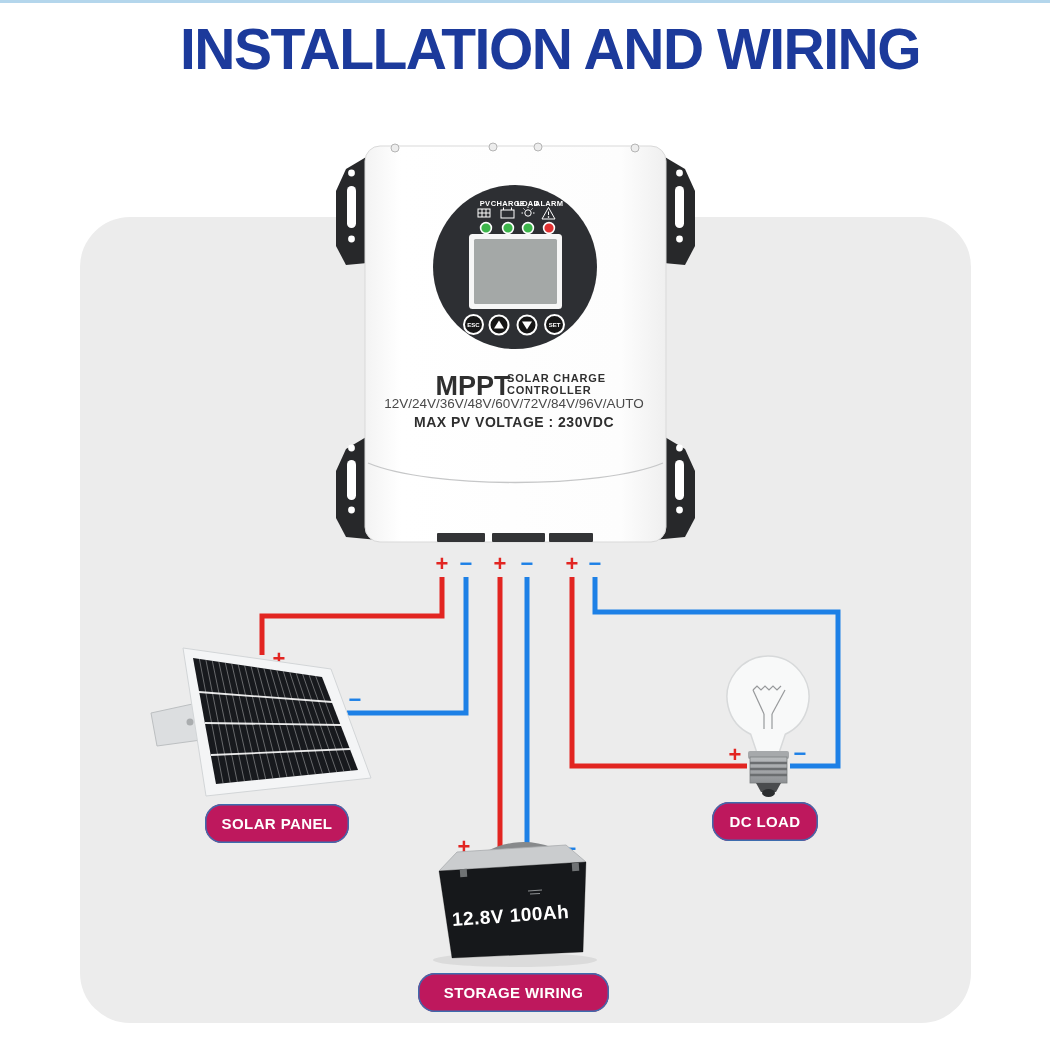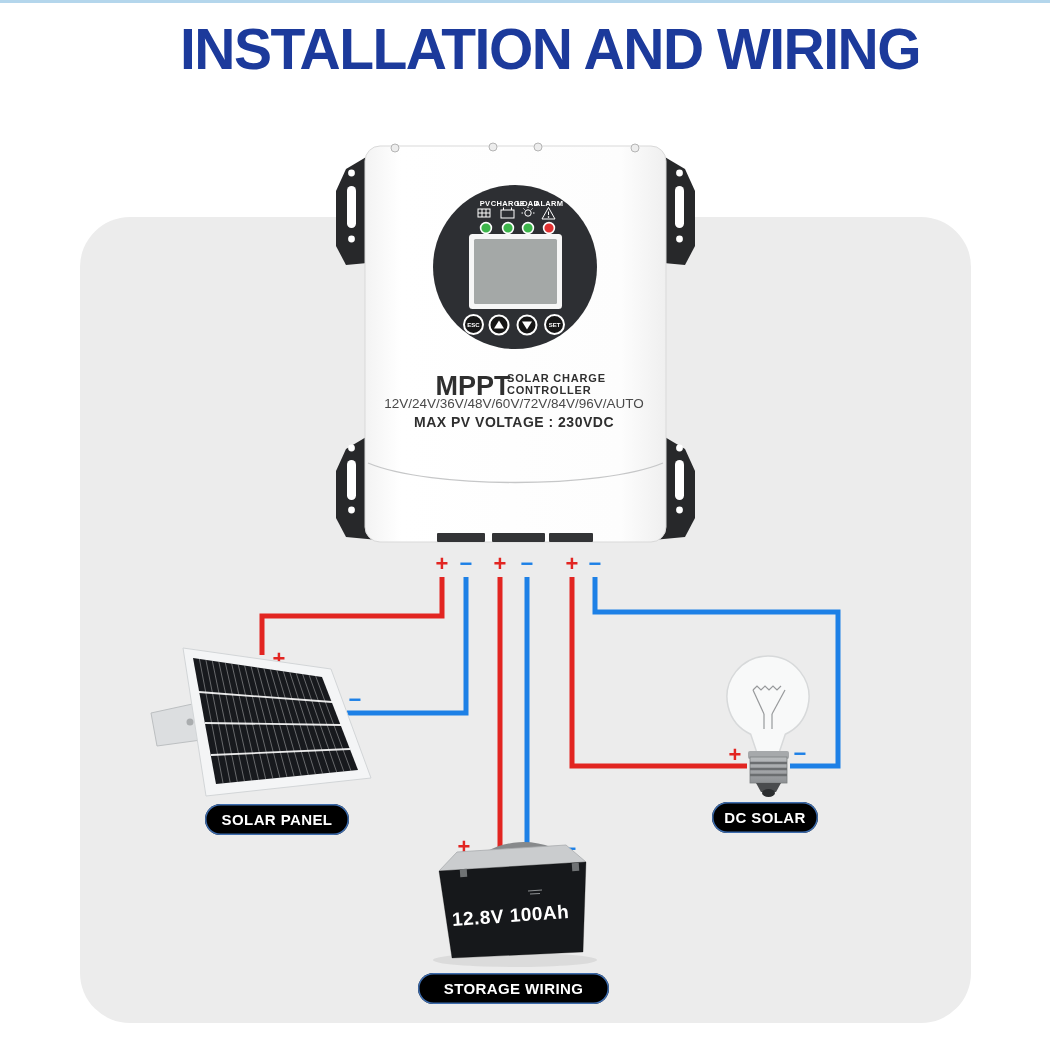--- a/index.html
+++ b/index.html
@@ -12,21 +12,21 @@
   .page-title{
     position:absolute;left:0;top:16px;width:1050px;text-align:center;
     font-size:57px;font-weight:bold;letter-spacing:-1.5px;color:#1c3a9b;padding-left:25px;
   }
   .panel-bg{
     position:absolute;left:80px;top:217px;width:891px;height:806px;
     background:#ececec;border-radius:50px;
   }
   svg.diagram{position:absolute;left:0;top:0;}
   .badge{
-    position:absolute;height:31px;border-radius:17px;background:#000000;
+    position:absolute;height:39px;border-radius:17px;background:#be185d;
     color:#ffffff;font-weight:bold;font-size:15px;letter-spacing:.4px;
     display:flex;align-items:center;justify-content:center;
     box-shadow:inset 0 0 0 1.5px #3d6cae;
   }
   .badge-solar{left:205px;top:804px;width:144px;}
   .badge-load{left:712px;top:802px;width:106px;}
   .badge-battery{left:418px;top:973px;width:191px;}
 </style>
 </head>
 <body>
@@ -258,17 +258,17 @@
       <line x1="530" y1="894" x2="540" y2="893.5"></line>
     </g>
     <text x="511" y="922" transform="rotate(-4 511 922)" font-size="19" font-weight="bold" fill="#ffffff" text-anchor="middle" letter-spacing="0.5">12.8V 100Ah</text>
   </g>
 </svg>
 
 <div class="badge badge-solar">
   <span>SOLAR PANEL</span>
 </div>
 <div class="badge badge-load">
-  <span>DC SOLAR</span>
+  <span>DC LOAD</span>
 </div>
 <div class="badge badge-battery">
   <span>STORAGE WIRING</span>
 </div>
 
 </body></html>

